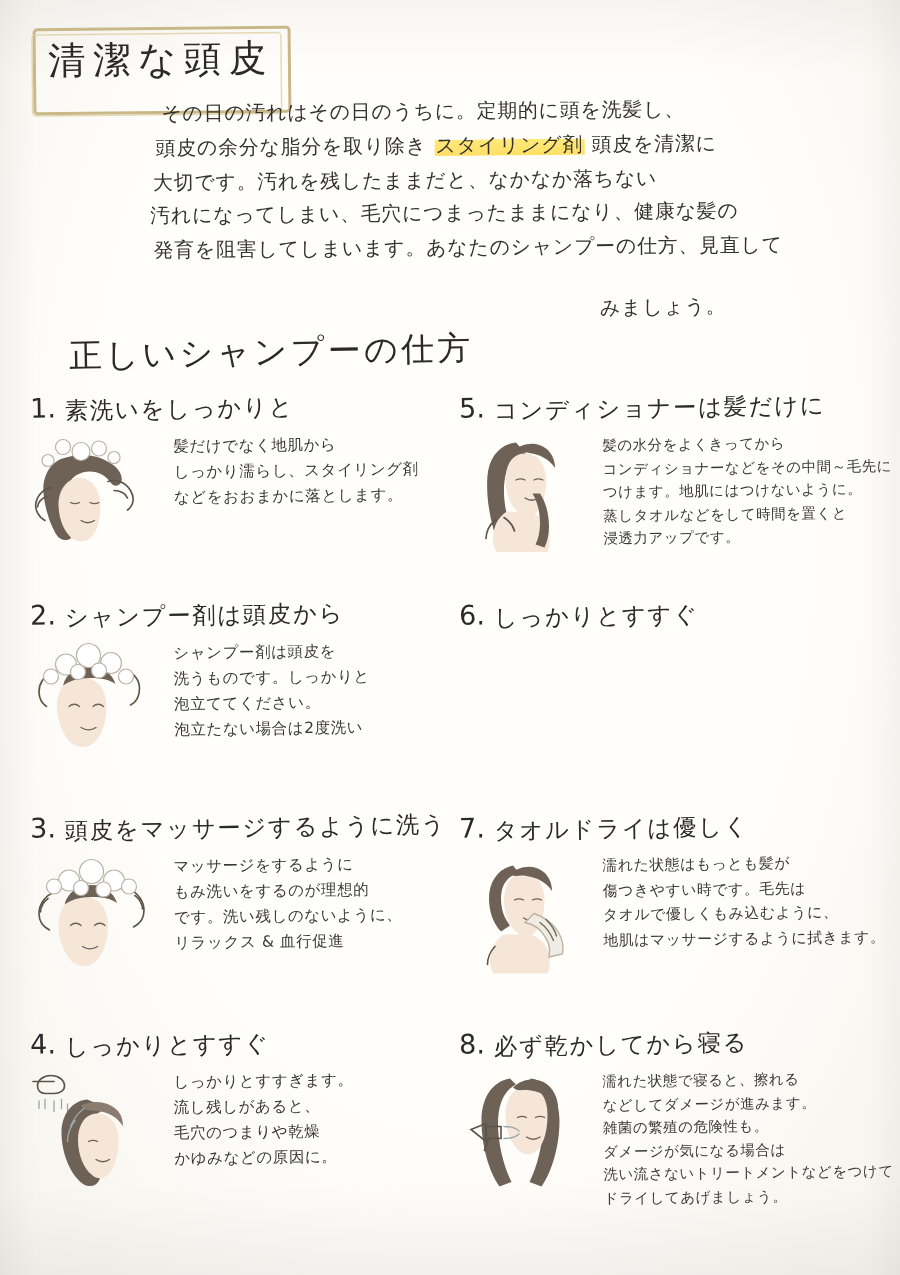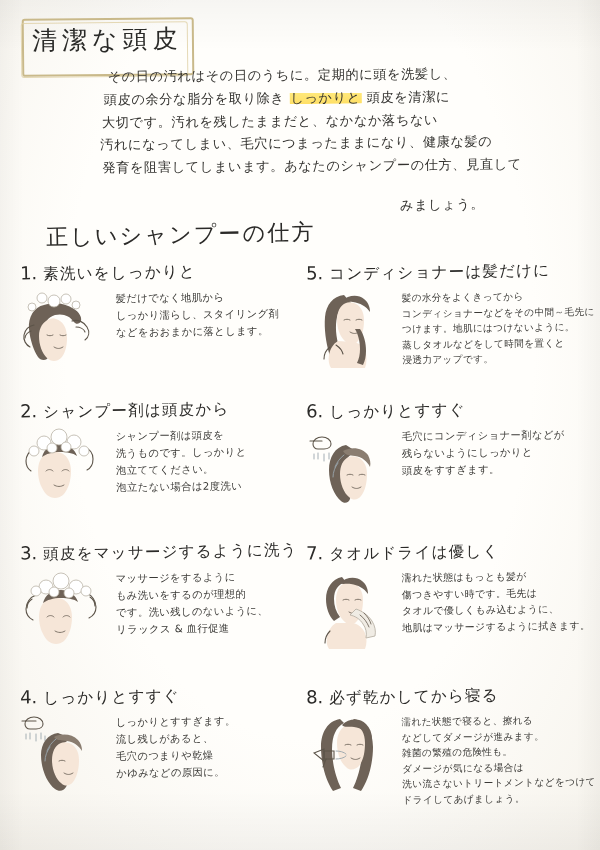--- a/index.html
+++ b/index.html
@@ -199,21 +199,21 @@
 
 <div class="sheet">
 
   <div class="title-box">
     <div class="title-frame"></div>
     <div class="title-text">清潔な頭皮</div>
   </div>
 
   <div class="intro">
     <span class="l i1">その日の汚れはその日のうちに。定期的に頭を洗髪し、</span>
-    <span class="l i2"><span>頭皮の余分な脂分を取り除き </span><span class="hl">しっかりと</span><span> 頭皮を清潔に</span></span>
+    <span class="l i2"><span>頭皮の余分な脂分を取り除き </span><span class="hl">スタイリング剤</span><span> 頭皮を清潔に</span></span>
     <span class="l i3">大切です。汚れを残したままだと、なかなか落ちない</span>
     <span class="l i4">汚れになってしまい、毛穴につまったままになり、健康な髪の</span>
     <span class="l i5">発育を阻害してしまいます。あなたのシャンプーの仕方、見直して</span>
   </div>
   <div class="closing">みましょう。</div>
 
   <div class="section-heading">正しいシャンプーの仕方</div>
 
   <div class="steps">
 
@@ -375,40 +375,20 @@
             <span class="l">浸透力アップです。</span>
           </div>
         </div>
       </div>
 
       <div class="step" style="height:136px;">
         <div class="step-head">
           <span class="step-num">6.</span>
           <span class="step-title">しっかりとすすぐ</span>
         </div>
-        <div class="step-body">
-          <div class="illus">
-            <svg width="96" height="86" viewBox="0 0 96 86">
-              <path class="ln" d="M10 18h12"></path>
-              <path class="ln" d="M22 14c5 0 9 3 9 7 0 3-3 5-7 5h-6c-3 0-5-2-5-5 0-4 4-7 9-7z"></path>
-              <path class="drop" d="M18 30v6M24 31v7M29 30v6M14 31v5"></path>
-              <path class="hair" d="M46 22c-11 2-17 12-17 25 0 13 5 25 12 31 3 3 8 2 9-2 1-3 0-6-2-9-4-6-6-13-5-21 1-9 6-15 14-17z"></path>
-              <path class="skin" d="M49 34c-6 2-9 9-9 17 0 10 4 19 9 23 4 4 9 3 12-1 4-5 6-13 6-22 0-9-4-15-10-17-3-1-6-1-8 0z"></path>
-              <path class="lnthin" d="M47 52c2-1 4-1 6 0M59 52c2-1 4-1 6 0"></path>
-              <path class="lnthin" d="M52 64c3 2 6 2 9 0"></path>
-              <path class="hair2" d="M43 28c9-5 20-3 25 4 2 4 3 8 2 12-3-6-8-10-15-11-6-1-9 0-12-5z"></path>
-              <path class="drop" d="M38 40c-3 4-5 9-5 14M44 32c-4 3-7 7-9 12"></path>
-            </svg>
-          </div>
-          <div class="step-text">
-            <span class="l">毛穴にコンディショナー剤などが</span>
-            <span class="l">残らないようにしっかりと</span>
-            <span class="l">頭皮をすすぎます。</span>
-          </div>
-        </div>
       </div>
 
       <div class="step" style="height:138px;">
         <div class="step-head">
           <span class="step-num">7.</span>
           <span class="step-title">タオルドライは優しく</span>
         </div>
         <div class="step-body">
           <div class="illus">
             <svg width="96" height="86" viewBox="0 0 96 86">

